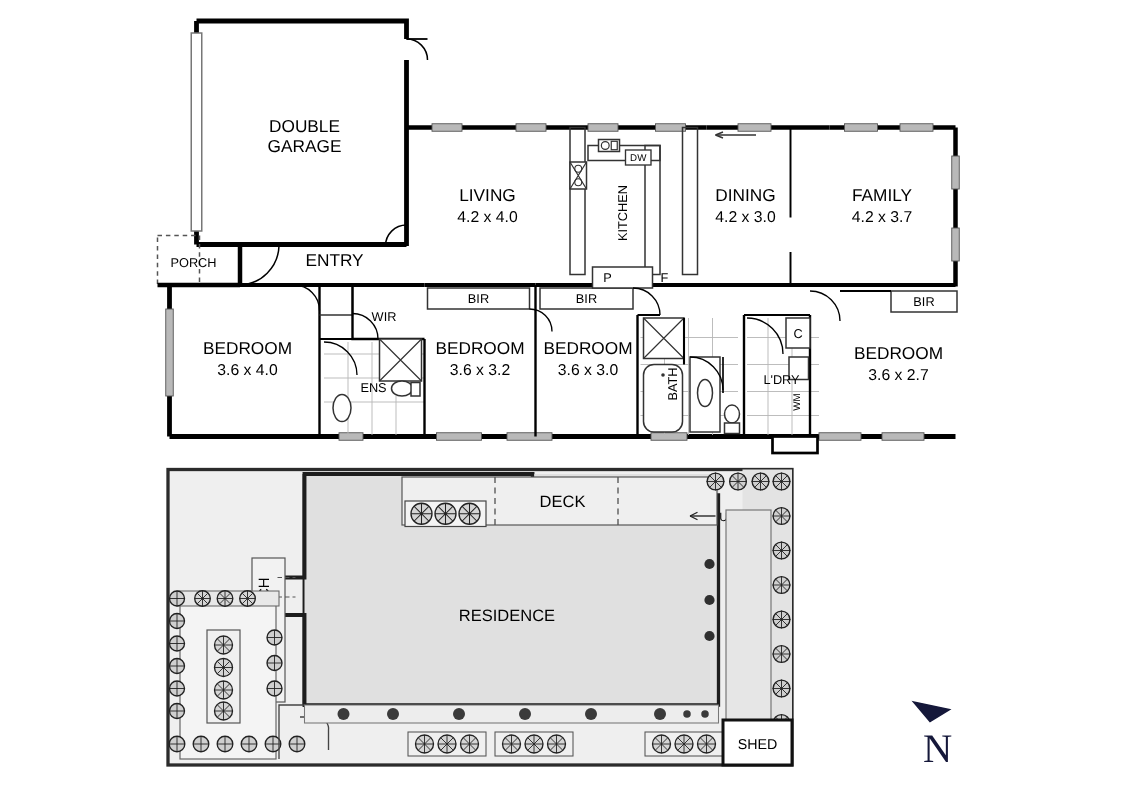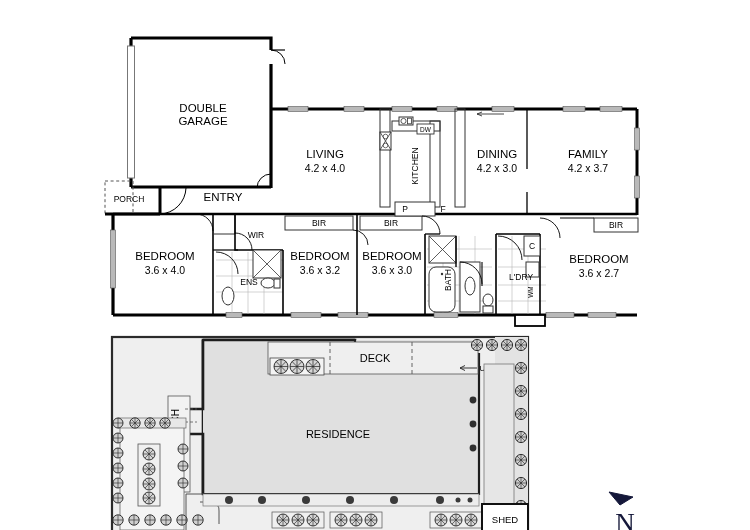--- a/index.html
+++ b/index.html
@@ -1,19 +1,19 @@
 <!DOCTYPE html>
 <html><head>
 <meta charset="utf-8">
 <title>Floor Plan</title>
 <style>
   html,body{margin:0;padding:0;background:#ffffff;}
   body{width:750px;height:530px;overflow:hidden;
        font-family:"Liberation Sans", sans-serif;color:#000;}
-  #stage{position:relative;width:750px;height:379px;margin-top:24px;}
+  #stage{position:relative;width:750px;height:379px;}
   svg{display:block;}
   .rm-name{font-family:"Liberation Sans",sans-serif;font-size:11.5px;fill:#000;text-anchor:middle;}
   .rm-dim{font-family:"Liberation Sans",sans-serif;font-size:10.5px;fill:#000;text-anchor:middle;}
   .sm-lbl{font-family:"Liberation Sans",sans-serif;font-size:8.5px;fill:#000;text-anchor:middle;}
   .xs-lbl{font-family:"Liberation Sans",sans-serif;font-size:6.5px;fill:#000;text-anchor:middle;}
   .site-lbl{font-family:"Liberation Sans",sans-serif;font-size:11px;fill:#000;text-anchor:middle;}
   .north{font-family:"Liberation Serif",serif;font-size:27px;fill:#15183a;text-anchor:middle;}
 </style>
 </head>
 <body>

